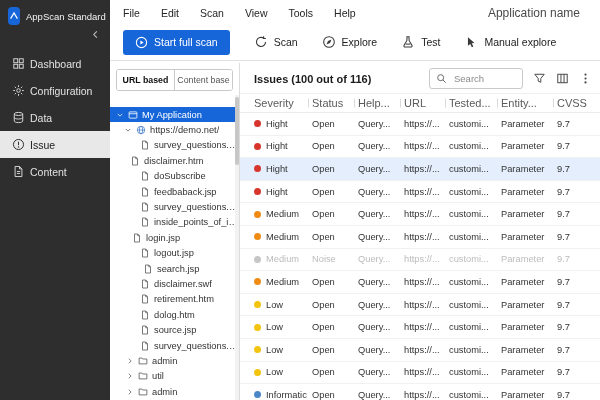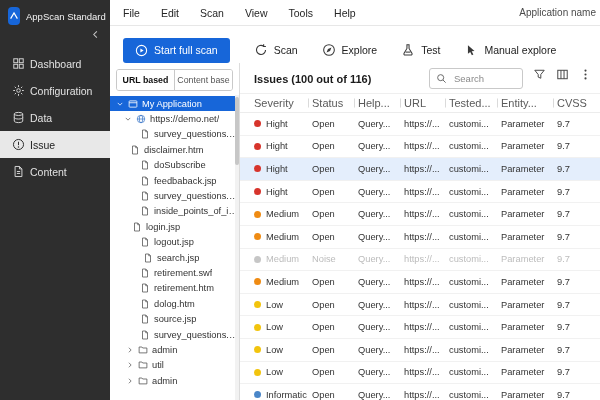--- a/index.html
+++ b/index.html
@@ -19,55 +19,55 @@
   .side-nav{margin-top:7px}
   .side-item{display:flex;align-items:center;gap:5px;height:27px;padding-left:12px;font-size:10.5px;color:#e2e2e2;cursor:pointer}
   .side-item .icon{width:13px;height:13px;color:#d6d6d6}
   .side-item.active{background:#e8e8e8;color:#1c1c1c}
   .side-item.active .icon{color:#2a2a2a}
 
   
   .menubar{position:absolute;left:110px;right:0;top:0;height:26px;background:#fff;border-bottom:1px solid #e7e7e7;display:flex;align-items:center;box-sizing:border-box}
   .menu-items{display:flex;gap:21px;padding-left:13px;font-size:10.5px;color:#262626}
   .menu-item{cursor:pointer;white-space:nowrap}
-  .menu-right{position:absolute;right:4px;font-size:10px;color:#4a4a4a;white-space:nowrap}
+  .menu-right{position:absolute;right:20px;font-size:12px;color:#4a4a4a;white-space:nowrap}
 
   
-  .toolbar{position:absolute;left:110px;right:0;top:32px;height:37px;background:#fff;border-bottom:1px solid #e2e2e2;display:flex;align-items:center;gap:24px;padding-left:13px;box-sizing:border-box}
+  .toolbar{position:absolute;left:110px;right:0;top:24px;height:37px;background:#fff;border-bottom:1px solid #e2e2e2;display:flex;align-items:center;gap:24px;padding-left:13px;box-sizing:border-box}
   .btn-primary{display:flex;align-items:center;gap:6px;background:#1766d9;color:#fff;border:none;border-radius:3px;height:25px;padding:0 12px;font-size:10.5px;font-family:inherit;cursor:pointer;white-space:nowrap}
   .btn-primary .icon{width:13px;height:13px}
   .tool-btn{display:flex;align-items:center;gap:6px;background:none;border:none;padding:0;font-size:10.5px;font-family:inherit;color:#222;cursor:pointer;white-space:nowrap}
   .tool-btn .icon{width:14px;height:14px;color:#3a3a3a}
 
   
   .content{position:absolute;left:110px;right:0;top:63px;bottom:0;display:flex}
 
   
   .explorer{width:130px;border-right:1px solid #dcdcdc;box-sizing:border-box;display:flex;flex-direction:column;background:#fff;position:relative}
-  .tabs{display:flex;border:1px solid #c9c9c9;border-radius:3px;margin:6px 6px 5px;overflow:hidden;height:20px;flex:none}
+  .tabs{display:flex;border:1px solid #c9c9c9;border-radius:3px;margin:6px 6px 16px;overflow:hidden;height:20px;flex:none}
   .tab{flex:1;display:flex;align-items:center;justify-content:center;font-size:8.8px;color:#555;background:#fff;cursor:pointer;white-space:nowrap}
   .tab + .tab{border-left:1px solid #c9c9c9}
   .tab.active{font-weight:bold;color:#111}
   .tree{flex:1;overflow:hidden;font-size:9.3px;color:#333}
   .tree-row{display:flex;align-items:center;height:15.4px;gap:4px;cursor:pointer;white-space:nowrap;box-sizing:border-box}
   .tree-row .chev{width:8px;height:8px;color:#555;flex:none;display:inline-flex}
   .tree-row .chev svg{width:100%;height:100%}
   .tree-row .ticon{width:10px;height:10px;color:#5a5a5a}
   .tree-row.root{background:#1766d9;color:#fff}
   .tree-row.root .chev,.tree-row.root .ticon{color:#fff}
   .tree-row.host .ticon{color:#2f6fc4}
   .t-label{overflow:hidden;text-overflow:ellipsis}
   .tree-scroll{position:absolute;right:0;top:32px;bottom:0;width:4px;background:#f2f2f2}
   .tree-thumb{position:absolute;top:2px;left:0;width:4px;height:68px;border-radius:2px;background:#c7c7c7}
 
   
   .issues{flex:1;min-width:0;display:flex;flex-direction:column;background:#fff}
   .issues-head{display:flex;align-items:center;justify-content:space-between;padding:5px 8px 4px 14px}
   .issues-title{font-size:11px;font-weight:bold;color:#1b1b1b;margin:0;white-space:nowrap}
-  .controls{display:flex;gap:10px}
+  .controls{display:flex;align-items:center;gap:10px}
   .searchbox{display:flex;align-items:center;gap:5px;border:1px solid #c9c9c9;border-radius:3px;height:21px;width:94px;padding:0 6px;box-sizing:border-box}
   .searchbox .icon{width:11px;height:11px;color:#666}
   .searchbox input{border:none;outline:none;width:100%;font-size:9.5px;font-family:inherit;color:#333;background:transparent}
   .searchbox input::placeholder{color:#8a8a8a}
   .ctrl-icon{width:13px;height:13px;color:#444;cursor:pointer;display:inline-flex}
   .grid{display:grid;grid-template-columns:58px 46px 46px 45px 52px 56px 1fr;align-items:center}
   .thead{height:18px;padding-left:14px;font-size:11px;color:#5a5a5a;border-top:1px solid #efefef;border-bottom:1px solid #ececec;flex:none}
   .th{position:relative;padding-right:6px;cursor:pointer;white-space:nowrap;overflow:hidden}
   .th::after{content:"";position:absolute;right:3px;top:50%;transform:translateY(-50%);height:9px;border-right:1px solid #dadada}
   .th:last-child::after{display:none}
@@ -369,21 +369,21 @@
           </div>
           <div class="tree-row" style="padding-left:30px">
             <span class="icon ticon">
               <svg viewBox="0 0 16 16">
                 <g fill="none" stroke="currentColor" stroke-width="1.3">
                   <path d="M4 1.6h5.2L12 4.4v10H4z"></path>
                   <path d="M9.2 1.6v2.8H12"></path>
                 </g>
               </svg>
             </span>
-            <span class="t-label">retirement.swf</span>
+            <span class="t-label">disclaimer.swf</span>
           </div>
           <div class="tree-row" style="padding-left:30px">
             <span class="icon ticon">
               <svg viewBox="0 0 16 16">
                 <g fill="none" stroke="currentColor" stroke-width="1.3">
                   <path d="M4 1.6h5.2L12 4.4v10H4z"></path>
                   <path d="M9.2 1.6v2.8H12"></path>
                 </g>
               </svg>
             </span>

